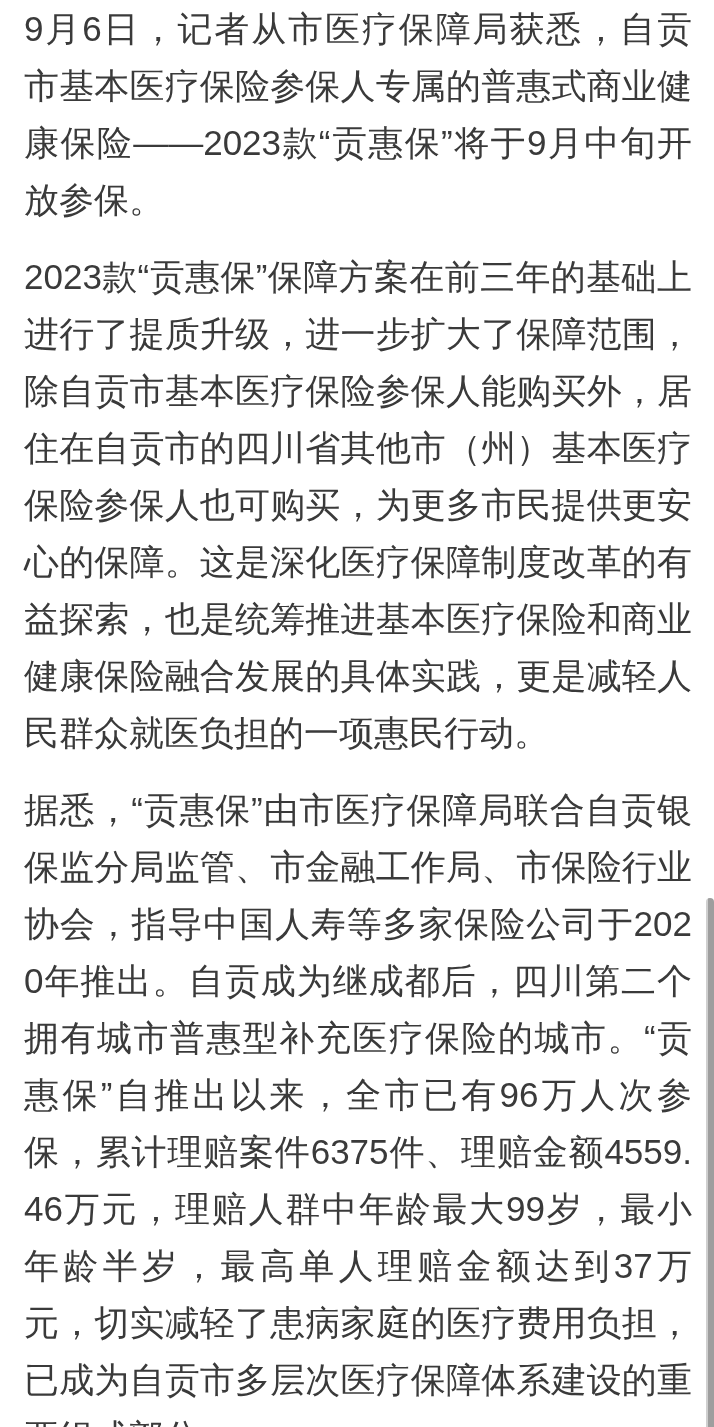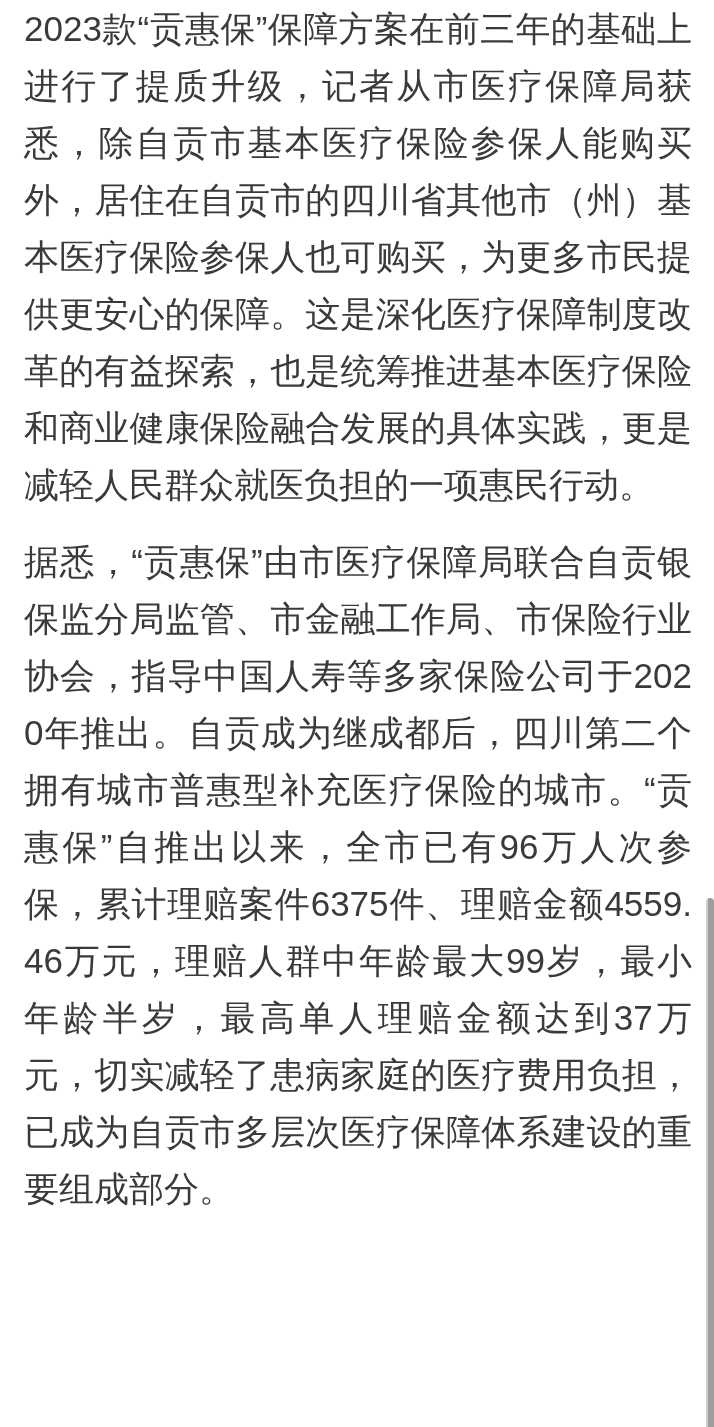--- a/index.html
+++ b/index.html
@@ -36,17 +36,18 @@
     width: 8px;
     height: 560px; 
     border-radius: 4px;
     background: linear-gradient(to right, #cfcfcf 0px, #cfcfcf 2px, #9e9e9e 2px);
   }
 </style>
 </head>
 <body style="background: rgb(255, 255, 255);">
 
 <main class="article" style="color: rgb(58, 58, 58);">
-  <p>2023款“贡惠保”保障方案在前三年的基础上进行了提质升级，记者从市医疗保障局获悉，除自贡市基本医疗保险参保人能购买外，居住在自贡市的四川省其他市（州）基本医疗保险参保人也可购买，为更多市民提供更安心的保障。这是深化医疗保障制度改革的有益探索，也是统筹推进基本医疗保险和商业健康保险融合发展的具体实践，更是减轻人民群众就医负担的一项惠民行动。</p>
+  <p>9月6日，记者从市医疗保障局获悉，自贡市基本医疗保险参保人专属的普惠式商业健康保险——2023款“贡惠保”将于9月中旬开放参保。</p>
+  <p>2023款“贡惠保”保障方案在前三年的基础上进行了提质升级，进一步扩大了保障范围，除自贡市基本医疗保险参保人能购买外，居住在自贡市的四川省其他市（州）基本医疗保险参保人也可购买，为更多市民提供更安心的保障。这是深化医疗保障制度改革的有益探索，也是统筹推进基本医疗保险和商业健康保险融合发展的具体实践，更是减轻人民群众就医负担的一项惠民行动。</p>
   <p>据悉，“贡惠保”由市医疗保障局联合自贡银保监分局监管、市金融工作局、市保险行业协会，指导中国人寿等多家保险公司于2020年推出。自贡成为继成都后，四川第二个拥有城市普惠型补充医疗保险的城市。“贡惠保”自推出以来，全市已有96万人次参保，累计理赔案件6375件、理赔金额4559.46万元，理赔人群中年龄最大99岁，最小年龄半岁，最高单人理赔金额达到37万元，切实减轻了患病家庭的医疗费用负担，已成为自贡市多层次医疗保障体系建设的重要组成部分。</p>
 </main>
 
 <div class="scroll-thumb" style="background: linear-gradient(to right, rgb(207, 207, 207) 0px, rgb(207, 207, 207) 2px, rgb(158, 158, 158) 2px);"></div>
 
 </body></html>

